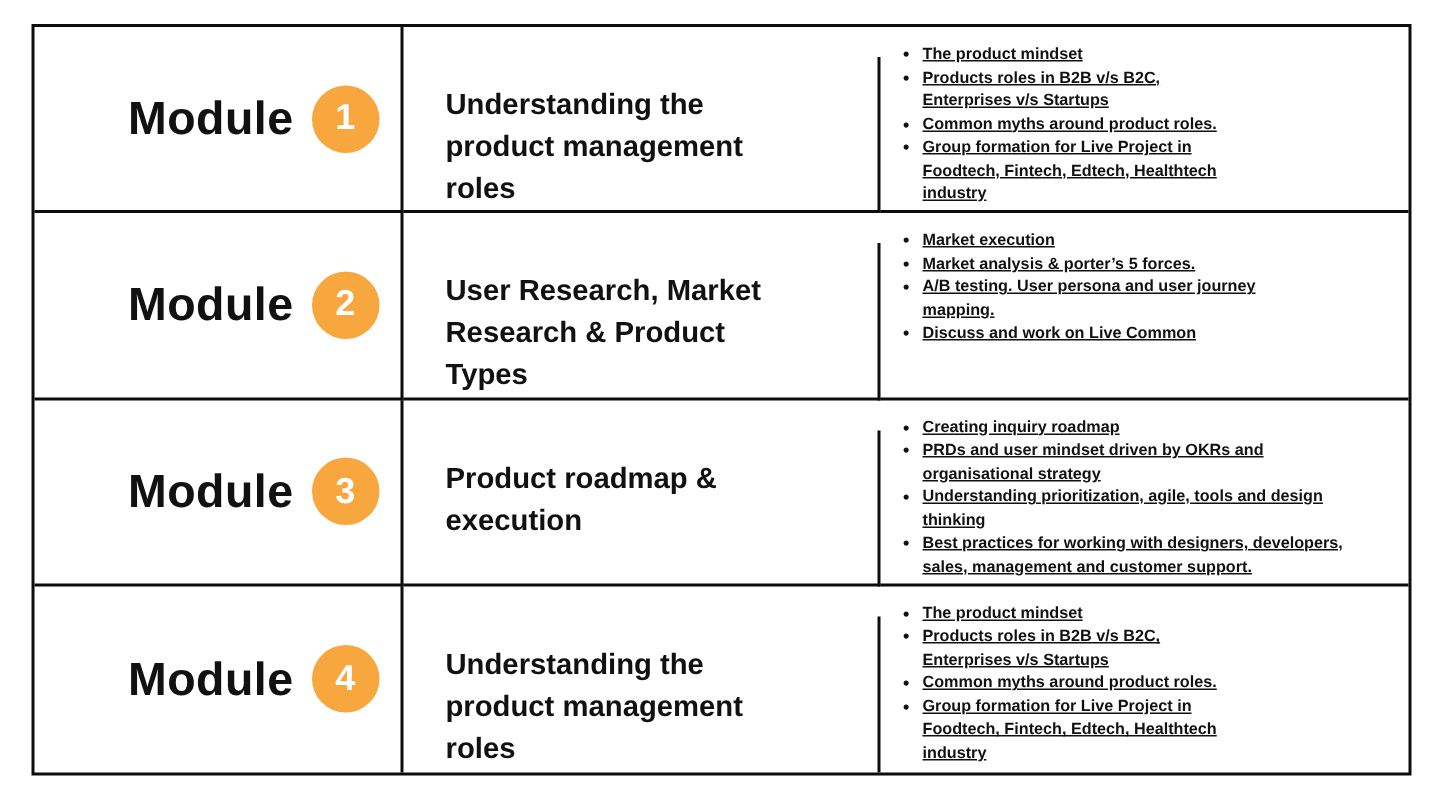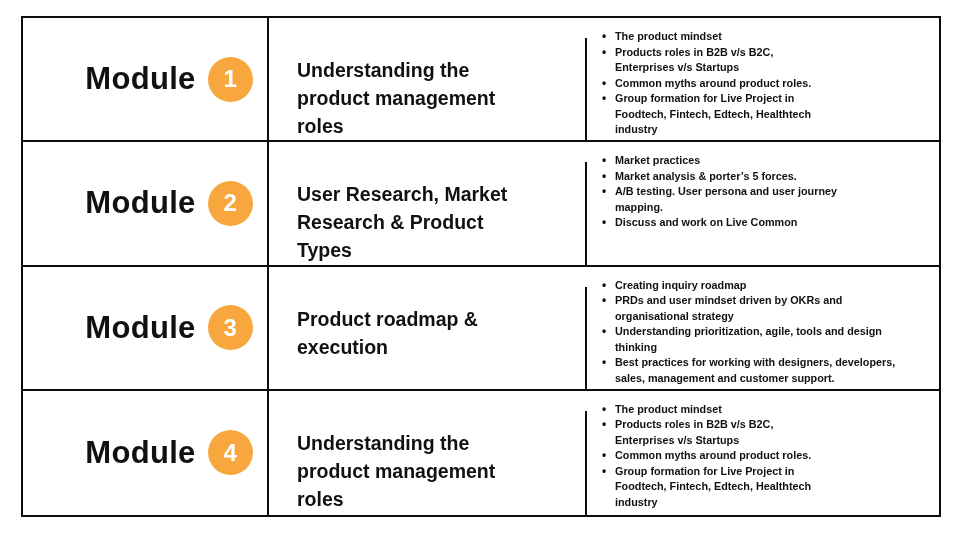--- a/index.html
+++ b/index.html
@@ -67,20 +67,21 @@
   }
   .module-title{
     font-size:19.5px;
     font-weight:700;
     line-height:28px;
     white-space:pre-line;
     color:var(--text);
   }
   .topics-cell{
     padding:11px 3px 0 15px;
+    text-decoration:underline;
   }
   .topics-list{
     list-style:none;
   }
   .topics-list li{
     position:relative;
     padding-left:13px;
     font-size:10.8px;
     font-weight:700;
     line-height:15.5px;
@@ -125,21 +126,21 @@
       <span class="module-word">Module</span>
       <span class="badge">2</span>
     </div>
     <div class="cell title-cell">
       <div class="module-title">User Research, Market
 Research &amp; Product
 Types</div>
     </div>
     <div class="cell topics-cell last-col">
       <ul class="topics-list">
-        <li>Market practices</li>
+        <li>Market execution</li>
         <li>Market analysis &amp; porter’s 5 forces.</li>
         <li>A/B testing. User persona and user journey
 mapping.</li>
         <li>Discuss and work on Live Common</li>
       </ul>
     </div>
 
     <div class="cell label-cell">
       <span class="module-word">Module</span>
       <span class="badge">3</span>

